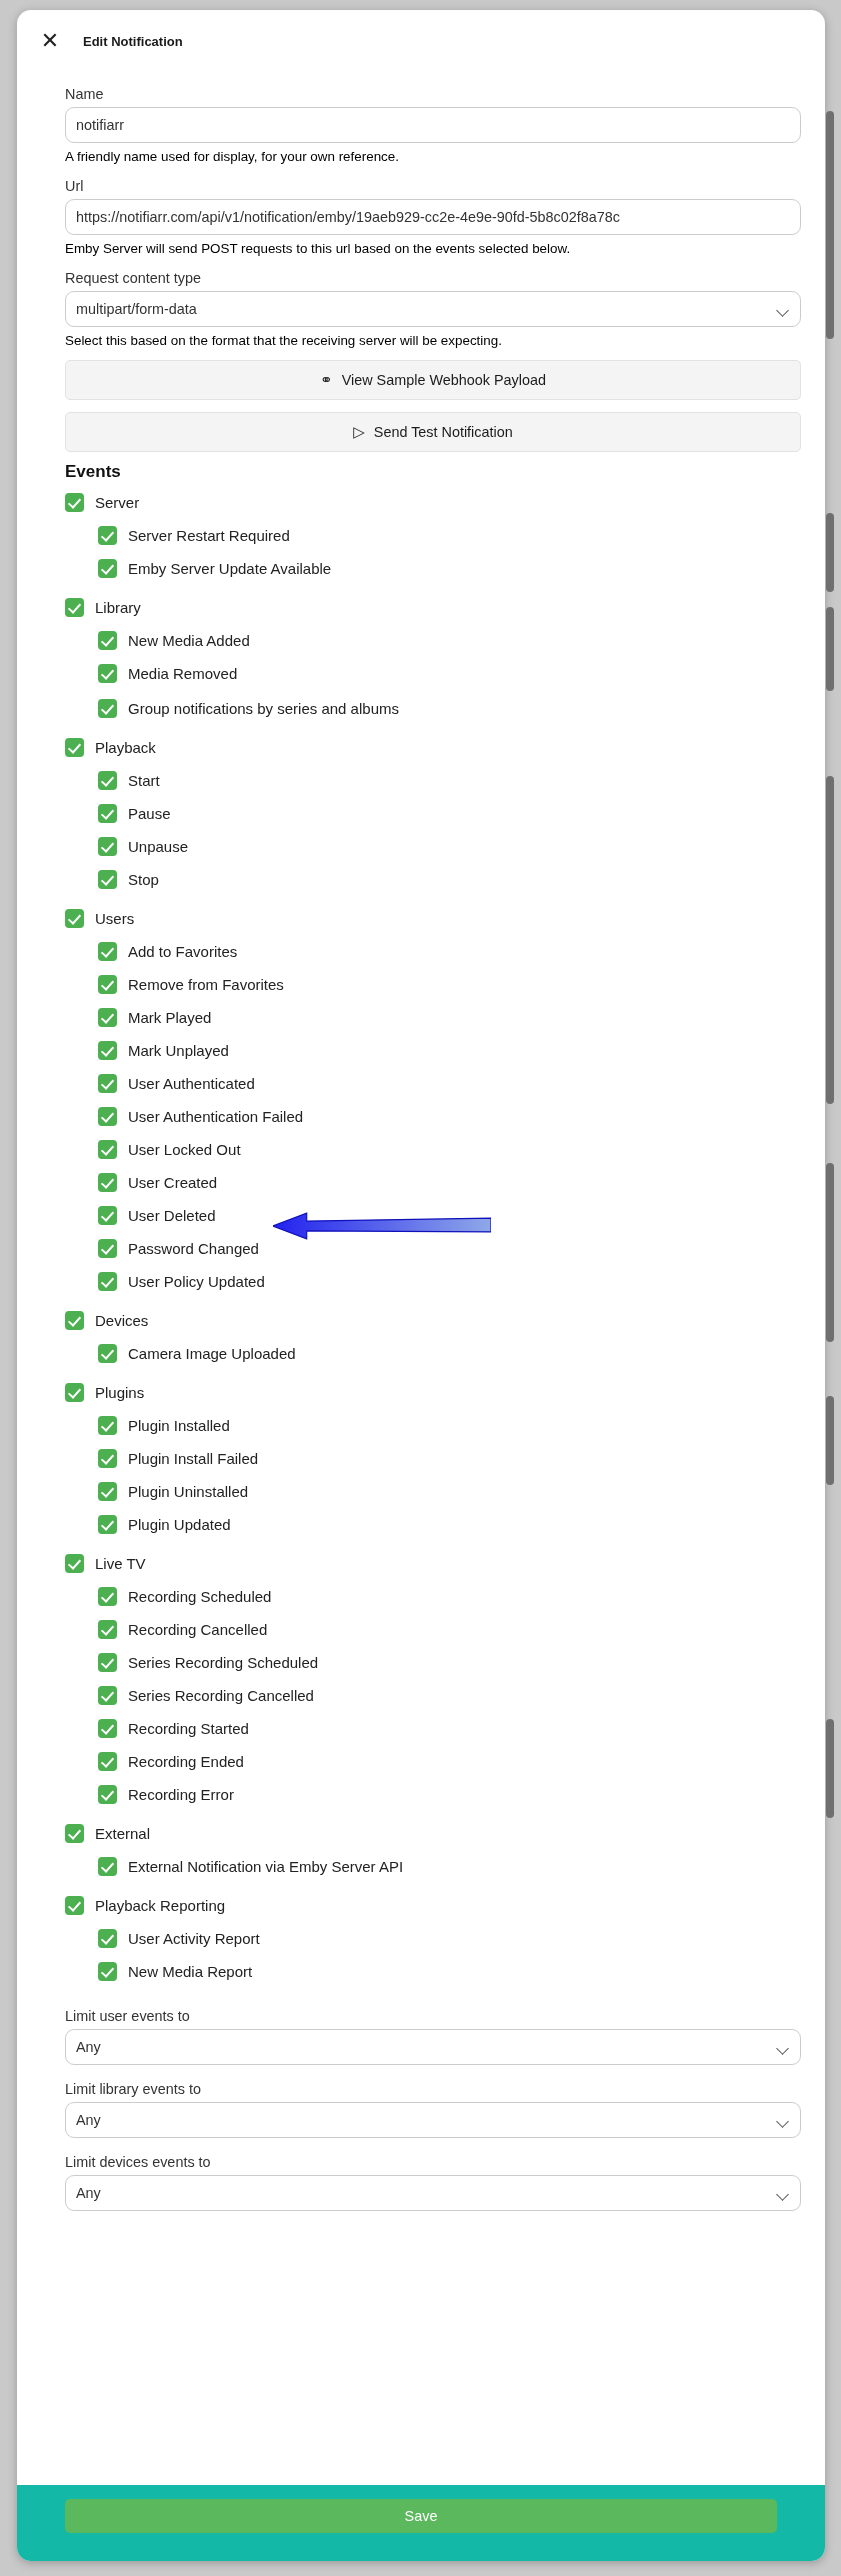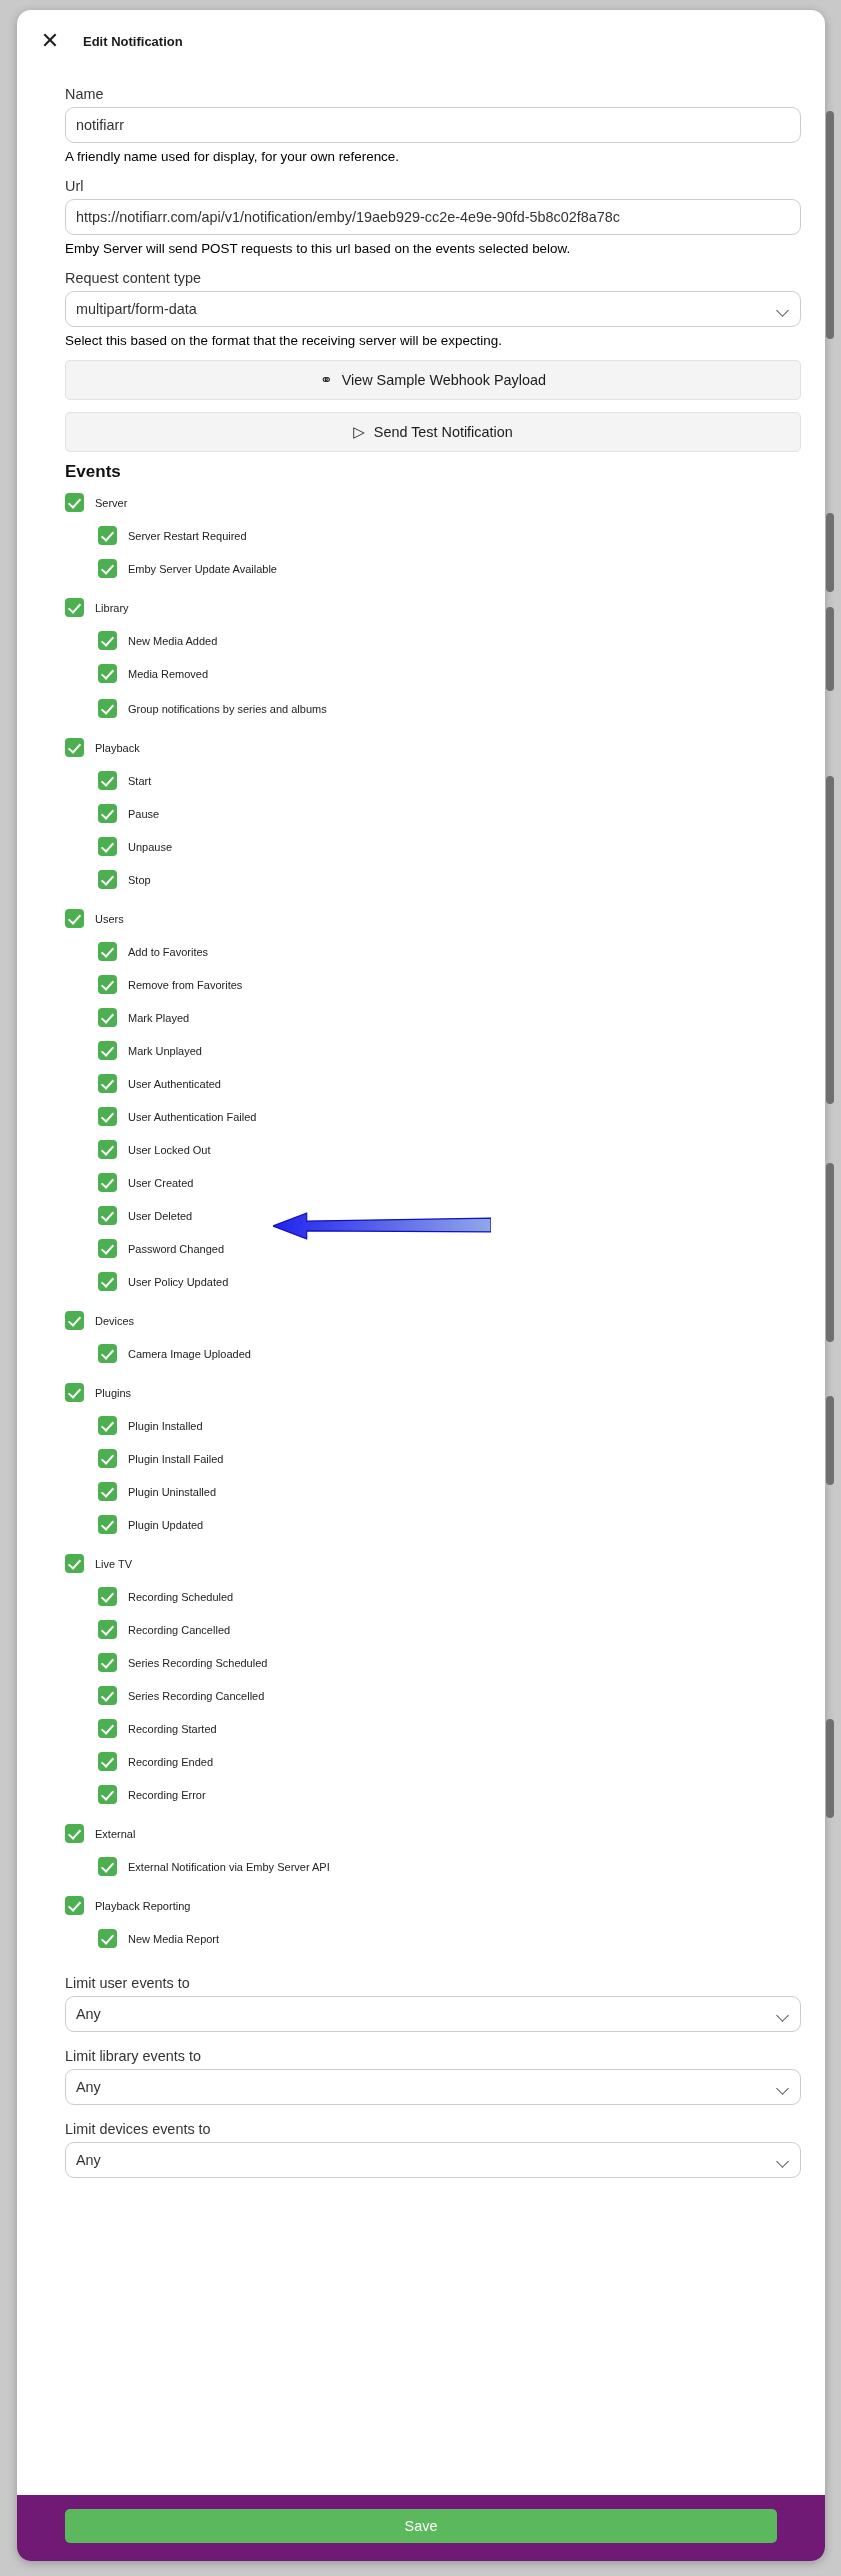--- a/index.html
+++ b/index.html
@@ -127,35 +127,35 @@
   .cb::after {
     content: "";
     position: absolute;
     left: 6px; top: 2.5px;
     width: 5px; height: 10px;
     border-right: 2.2px solid #fff;
     border-bottom: 2.2px solid #fff;
     transform: rotate(42deg);
   }
   .cb-label {
-    font-size: 11px;
+    font-size: 15px;
     color: #222;
   }
   .group-gap { margin-top: 18px; }
   .limits { margin-top: 26px; }
   .limit-label {
     font-size: 14.4px;
     color: #333;
     margin: 16px 0 5px 0;
   }
   .save-bar {
     position: absolute;
     left: 0; right: 0; bottom: 0;
-    padding: 14px 48px 18px 48px;
-    background: #701a75;
+    padding: 14px 48px 28px 48px;
+    background: #14b8a6;
   }
   .save-btn {
     width: 100%;
     height: 34px;
     background: #5cb85c;
     color: #fff;
     border: none;
     border-radius: 5px;
     font-size: 14.4px;
     cursor: pointer;
@@ -409,20 +409,24 @@
               <span class="cb-label">External Notification via Emby Server API</span>
             </div>
           </div>
           <div class="group-gap">
             <div class="check-row">
               <span class="cb"></span>
               <span class="cb-label">Playback Reporting</span>
             </div>
             <div class="check-row indent">
               <span class="cb"></span>
+              <span class="cb-label">User Activity Report</span>
+            </div>
+            <div class="check-row indent">
+              <span class="cb"></span>
               <span class="cb-label">New Media Report</span>
             </div>
           </div>
         </div>
 
       <div class="limits" id="limits-container">
           <div class="limit-label">Limit user events to</div>
           <div class="select-wrap"><select class="select-input"><option>Any</option></select></div>
           <div class="limit-label">Limit library events to</div>
           <div class="select-wrap"><select class="select-input"><option>Any</option></select></div>

